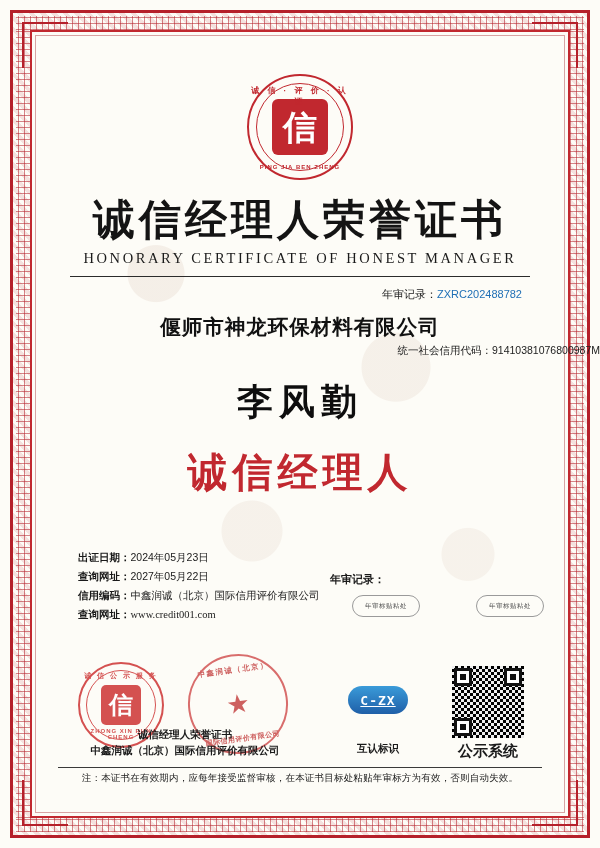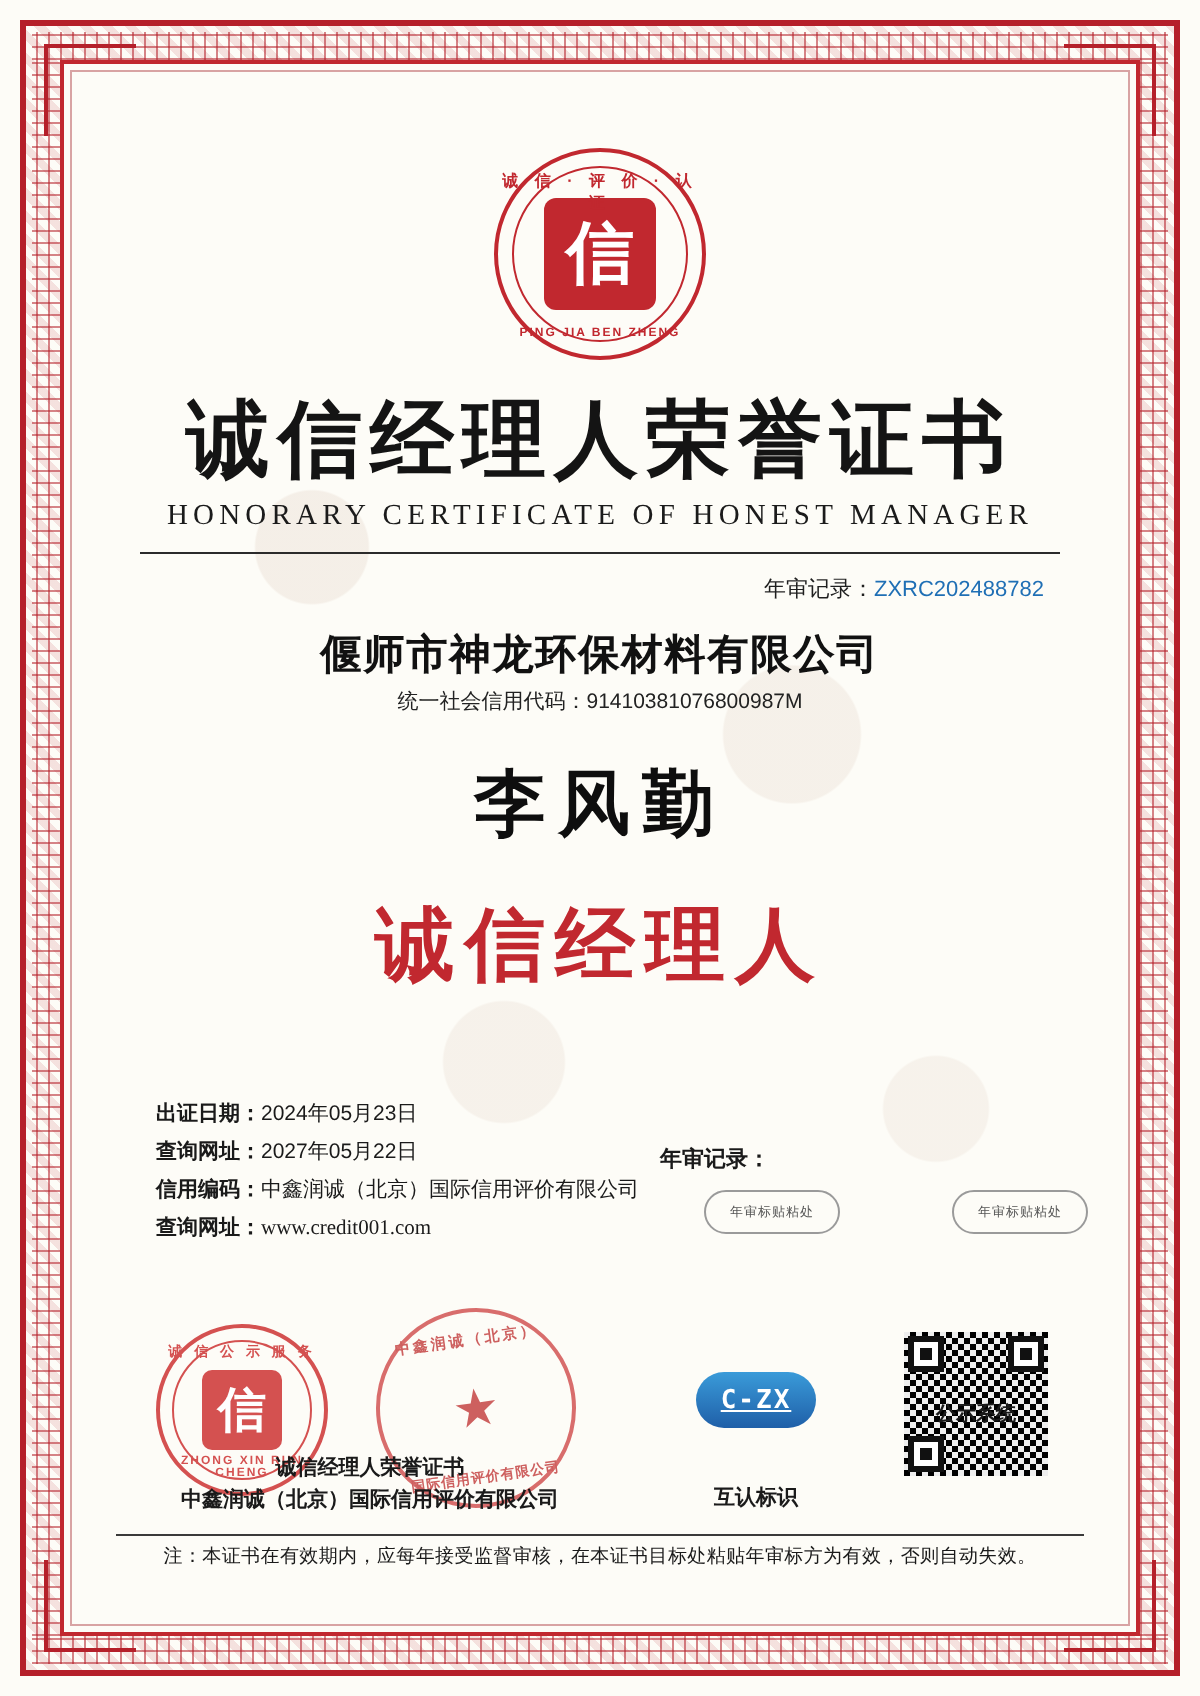--- a/index.html
+++ b/index.html
@@ -141,21 +141,21 @@
 
   .company {
     position: absolute; left: 0; right: 0; top: 313px;
     text-align: center;
     font-size: 20.5px; font-weight: bold; color: #111;
     letter-spacing: 1px;
     font-family: Liberation Serif, serif;
   }
   .uscc {
     position: absolute; left: 0; right: 0; top: 344px;
-    text-align: center;
+    text-align: right;
     font-size: 10.5px; color: #222;
   }
   .person {
     position: absolute; left: 0; right: 0; top: 378px;
     text-align: center;
     font-size: 36px; font-weight: bold; color: #0e0e0e;
     letter-spacing: 6px;
     font-family: "DejaVu Sans", sans-serif;
   }
   .honor {
@@ -278,23 +278,23 @@
       repeating-linear-gradient(90deg, #111 0 3px, #fff 3px 6px),
       repeating-linear-gradient(0deg, #111 0 3px, #fff 3px 6px);
     background-blend-mode: difference;
   }
   .qr .q { position: absolute; width: 18px; height: 18px; border: 3px solid #111; background: #fff; }
   .qr .q.tl { left: 2px; top: 2px; }
   .qr .q.tr { right: 2px; top: 2px; }
   .qr .q.bl { left: 2px; bottom: 2px; }
   .qr .q i { display: block; width: 6px; height: 6px; background: #111; margin: 3px; }
   .qr-label {
-    position: absolute; right: 58px; top: 700px;
+    position: absolute; right: 58px; top: 742px;
     width: 108px; text-align: center;
-    font-size: 10px; font-weight: bold; color: #1a1a1a;
+    font-size: 15px; font-weight: bold; color: #1a1a1a;
   }
 
   
   .foot-rule {
     position: absolute; left: 58px; right: 58px; top: 767px;
     height: 1px; background: #3a3a3a;
   }
   .foot-note {
     position: absolute; left: 58px; right: 58px; top: 772px;
     text-align: center;

